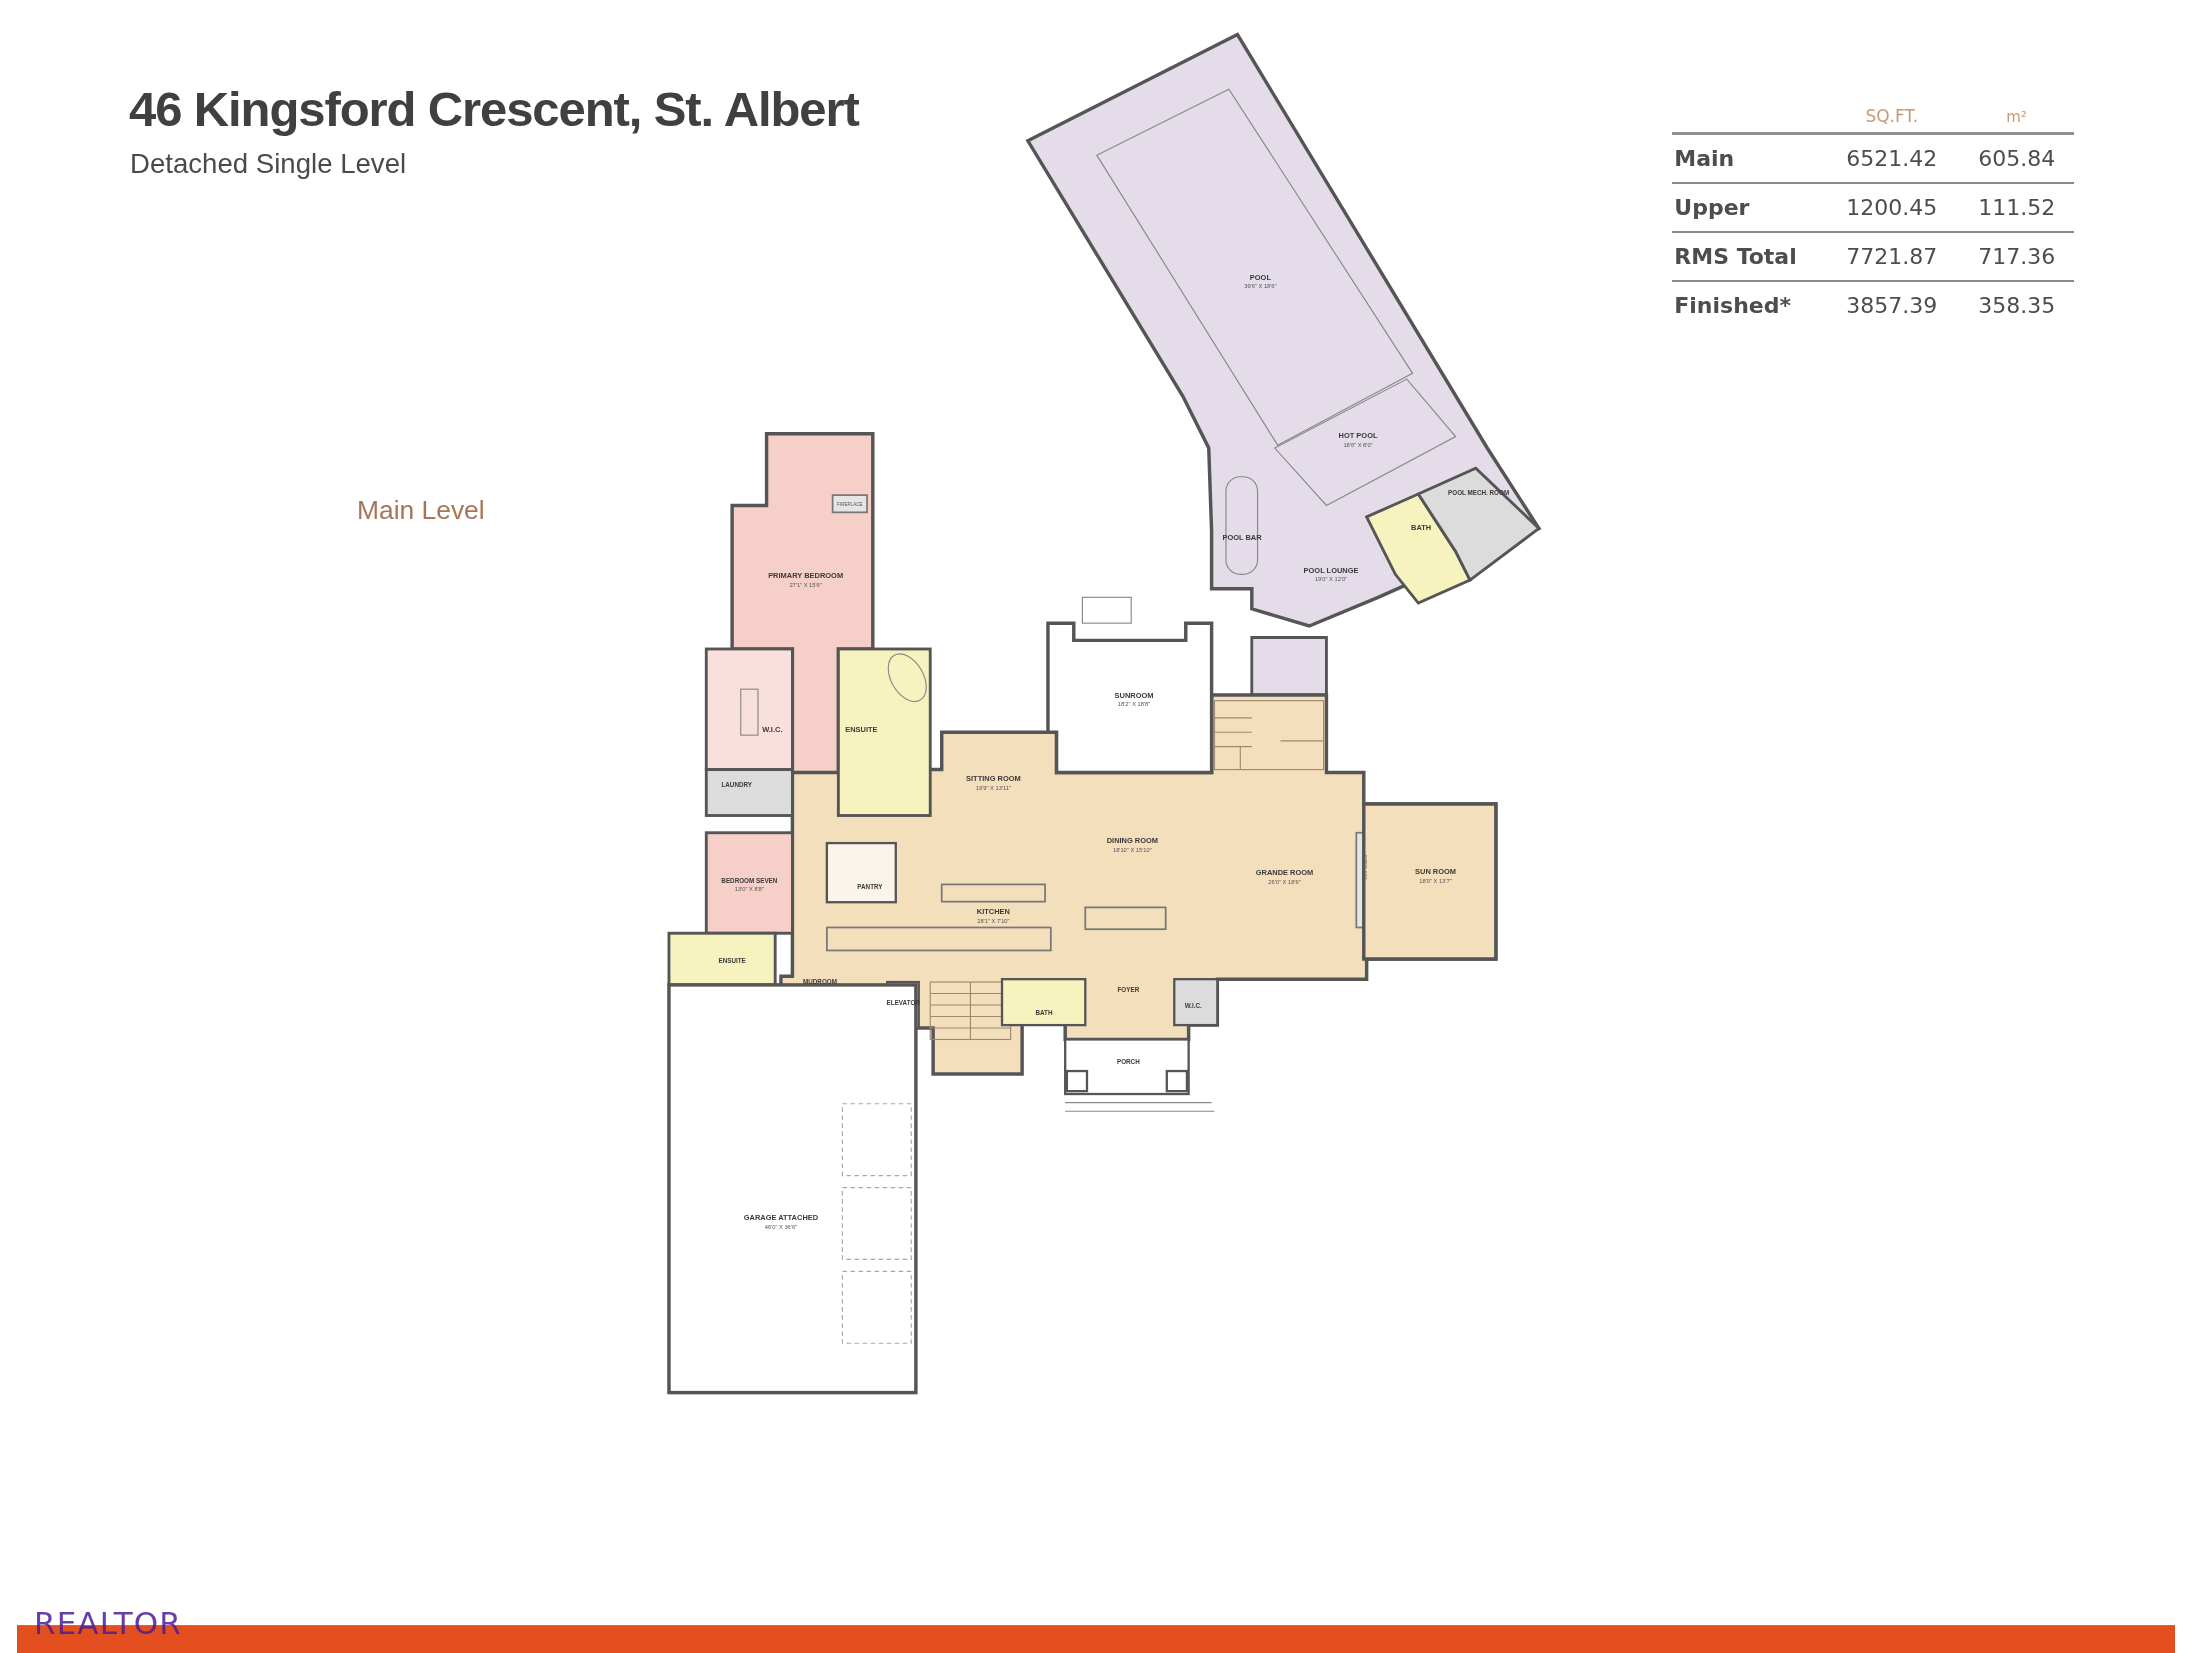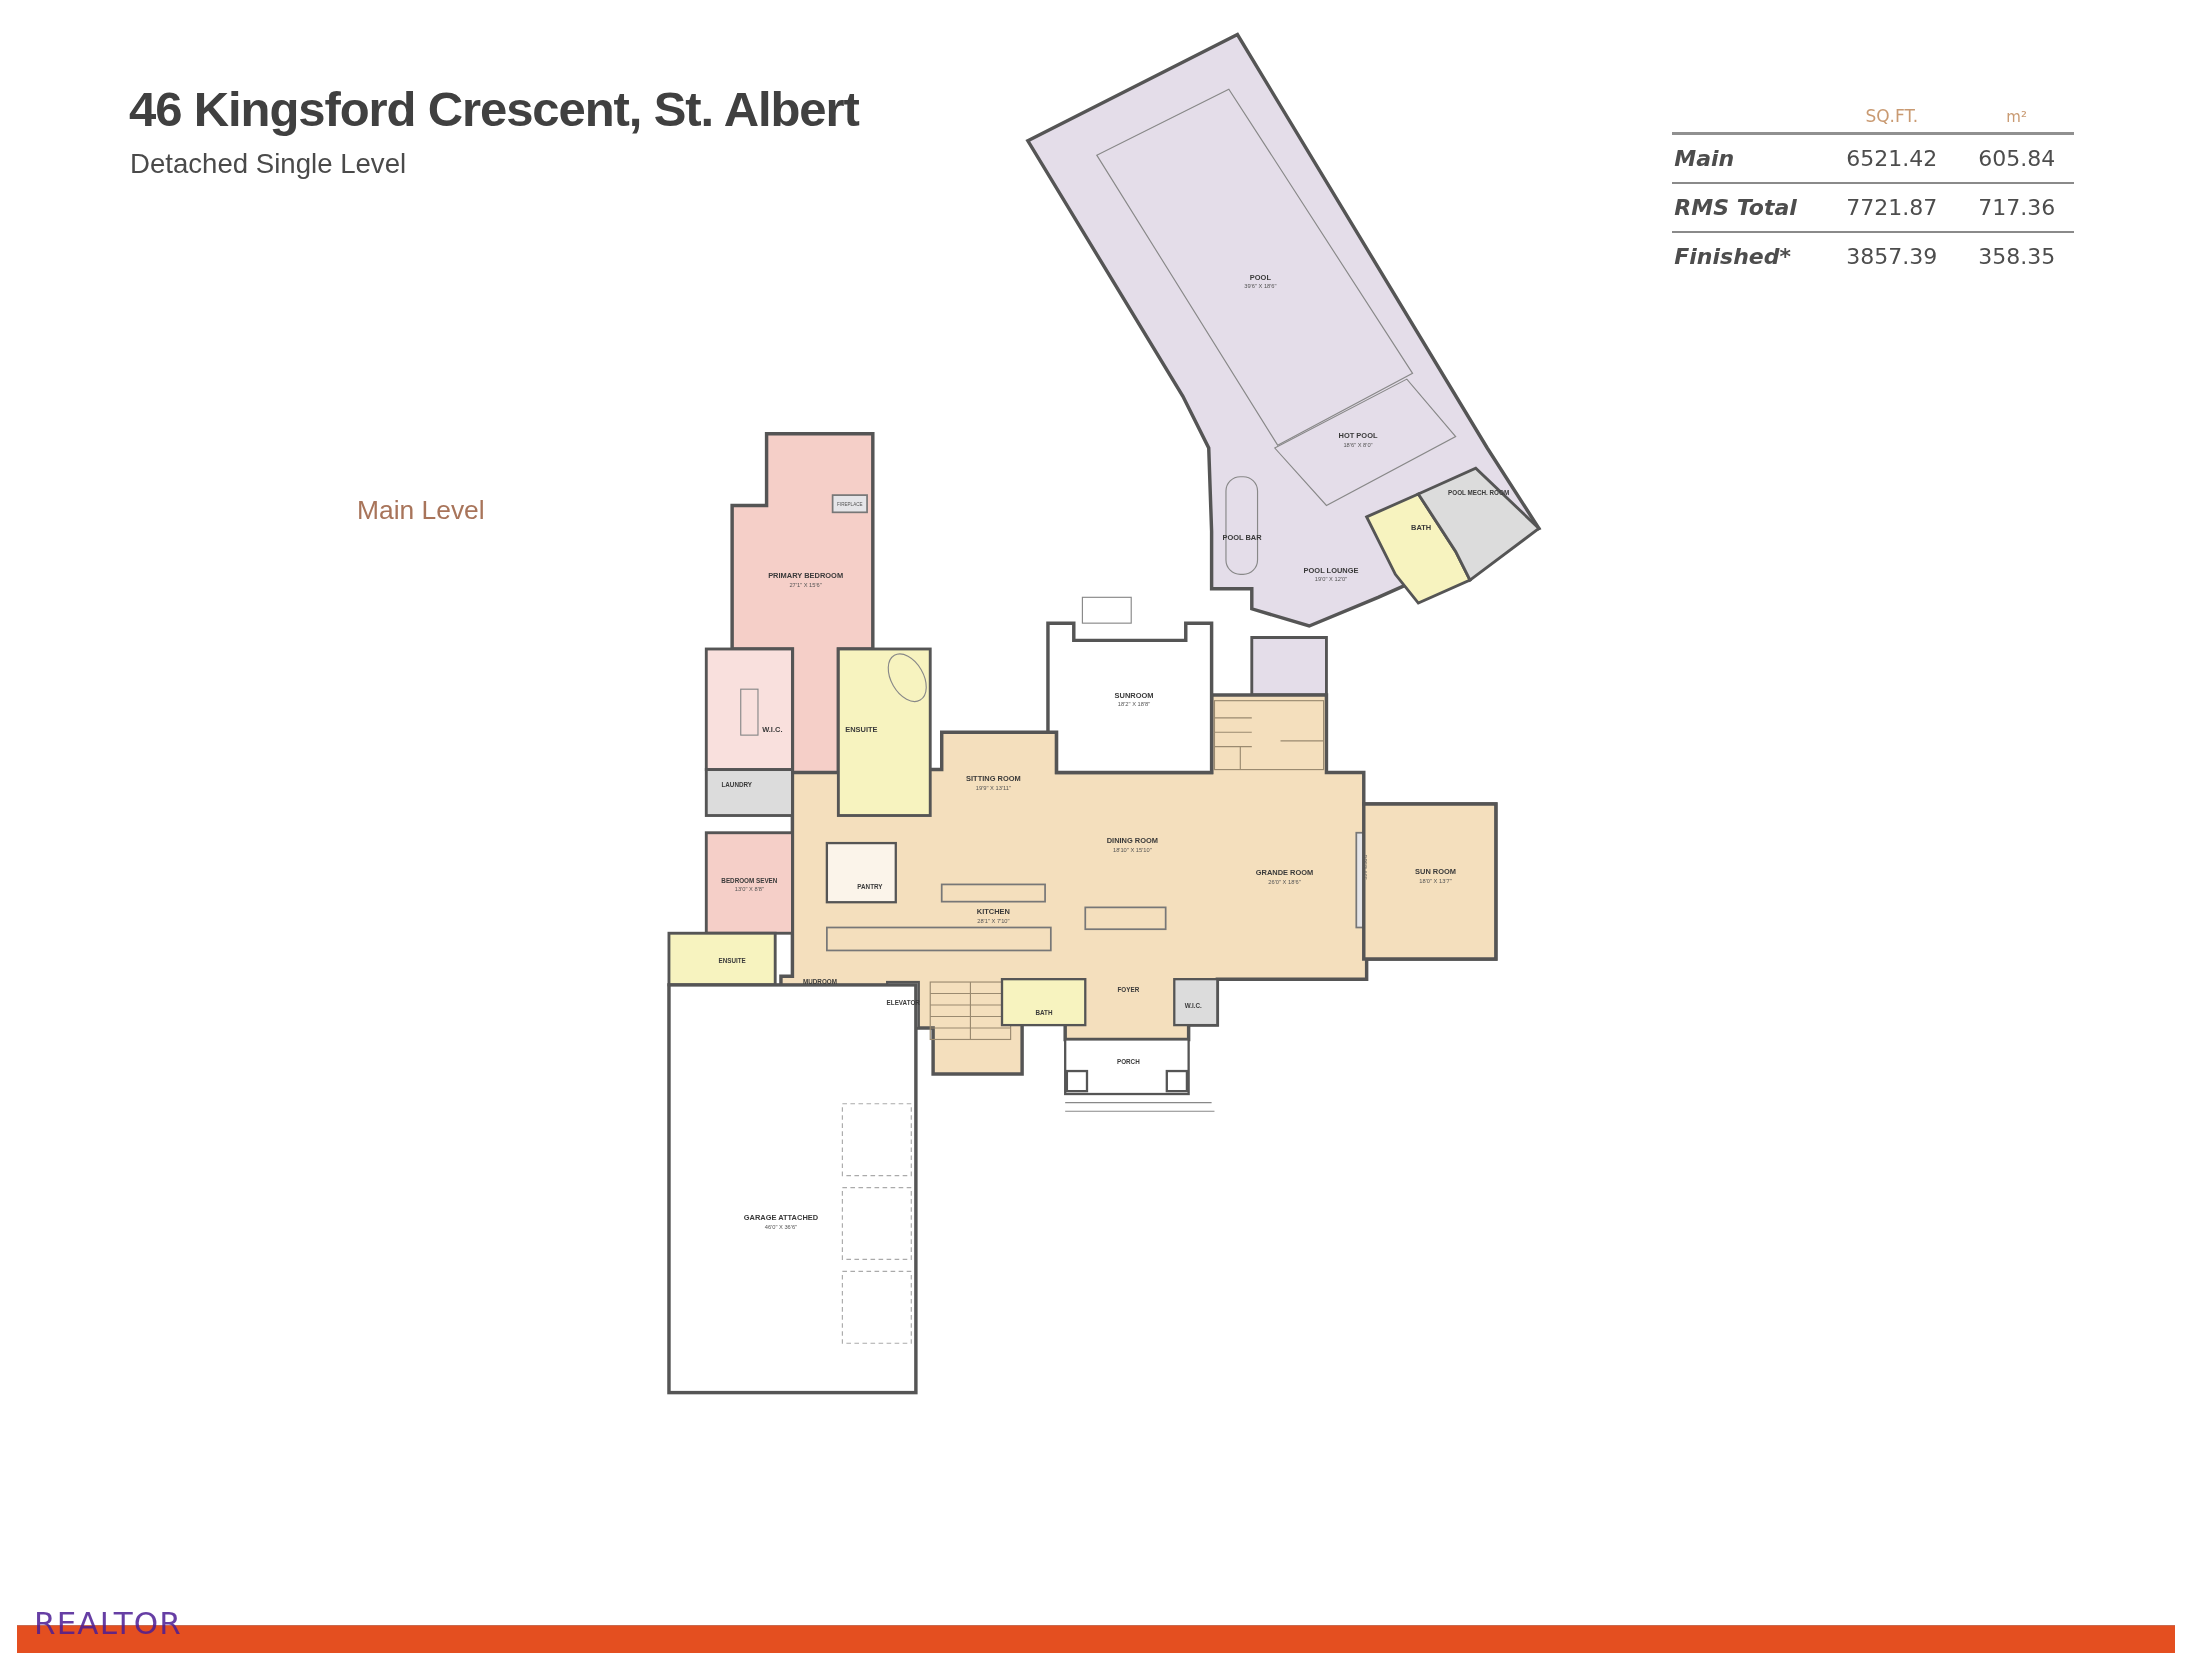--- a/index.html
+++ b/index.html
@@ -7,21 +7,21 @@
          font-family:"Liberation Sans", sans-serif; color:#3e3e3e; }
   .title { position:absolute; left:129px; top:85px; font-size:49px; font-weight:bold;
            letter-spacing:-1.1px; color:#404040; margin:0; line-height:1; }
   .subtitle { position:absolute; left:130px; top:150px; font-size:27.6px; color:#4a4a4a; line-height:1; }
   .level-label { position:absolute; left:357px; top:497px; font-size:26.4px; color:#a8745a; line-height:1; }
   .area-table { position:absolute; left:1672px; top:96px; width:402px; border-collapse:collapse;
                 font-family:"DejaVu Sans", sans-serif; }
   .area-table th { font-weight:normal; font-size:17px; color:#c99a72; text-align:center; height:29px; vertical-align:bottom; padding-bottom:5.7px; }
   .area-table th.unit-m2 { font-size:15px; }
   .area-table td { font-size:22px; height:45px; border-top:2.3px solid #8a8a8a; color:#4d4d4d; }
-  .area-table td.row-label { font-weight:bold; text-align:left; padding-left:2.3px; width:149px;font-style:italic; }
+  .area-table td.row-label { font-weight:bold; text-align:left; padding-left:2.3px; width:149px; }
   .area-table td.num { text-align:center; }
   .area-table tr.first td { border-top:3.4px solid #909090; }
   .plan { position:absolute; left:0; top:0; width:2205px; height:1654px; }
   .plan text { font-family:"Liberation Sans", sans-serif; fill:#3a3a3a; text-anchor:middle; }
   .plan .rname { font-size:13px; font-weight:bold; }
   .plan .rdim { font-size:10px; fill:#555; }
   .thin { fill:none; stroke:#888; stroke-width:2; }
   .dashed { fill:none; stroke:#aaa; stroke-width:2; stroke-dasharray:8 6; }
   .footer-bar { position:absolute; left:17px; top:1625px; width:2158px; height:29px; background:#e44f20;
                 border-top:1.7px solid #c96a50; }
@@ -43,20 +43,25 @@
       <th class="unit-m2">m²</th>
     </tr>
   </thead>
   <tbody>
     <tr class="first">
       <td class="row-label">Main</td>
       <td class="num">6521.42</td>
       <td class="num">605.84</td>
     </tr>
     <tr>
+      <td class="row-label">Upper</td>
+      <td class="num">1200.45</td>
+      <td class="num">111.52</td>
+    </tr>
+    <tr>
       <td class="row-label">RMS Total</td>
       <td class="num">7721.87</td>
       <td class="num">717.36</td>
     </tr>
     <tr>
       <td class="row-label">Finished*</td>
       <td class="num">3857.39</td>
       <td class="num">358.35</td>
     </tr>
   </tbody>

